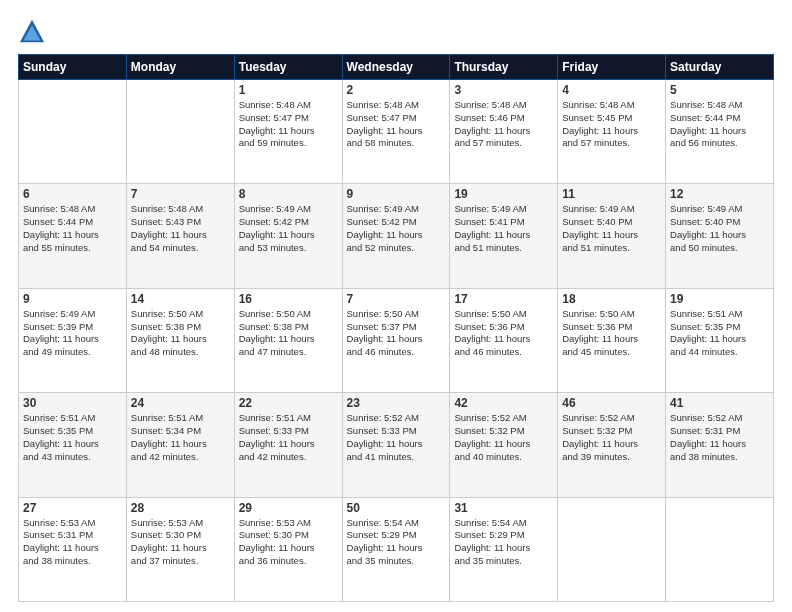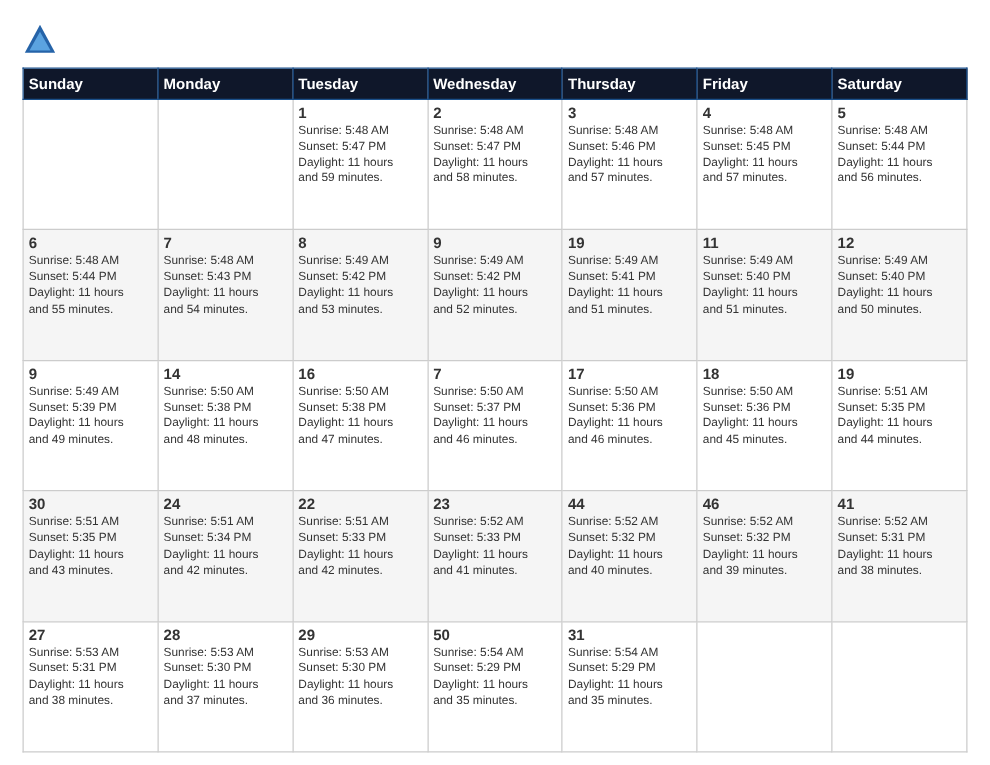--- a/index.html
+++ b/index.html
@@ -306,21 +306,21 @@
 and 42 minutes.</div>
           </td>
           <td>
             <div class="day-num">23</div>
             <div class="day-info" style="white-space: pre-line;">Sunrise: 5:52 AM
 Sunset: 5:33 PM
 Daylight: 11 hours
 and 41 minutes.</div>
           </td>
           <td>
-            <div class="day-num">44</div>
+            <div class="day-num">42</div>
             <div class="day-info" style="white-space: pre-line;">Sunrise: 5:52 AM
 Sunset: 5:32 PM
 Daylight: 11 hours
 and 40 minutes.</div>
           </td>
           <td>
             <div class="day-num">46</div>
             <div class="day-info" style="white-space: pre-line;">Sunrise: 5:52 AM
 Sunset: 5:32 PM
 Daylight: 11 hours

